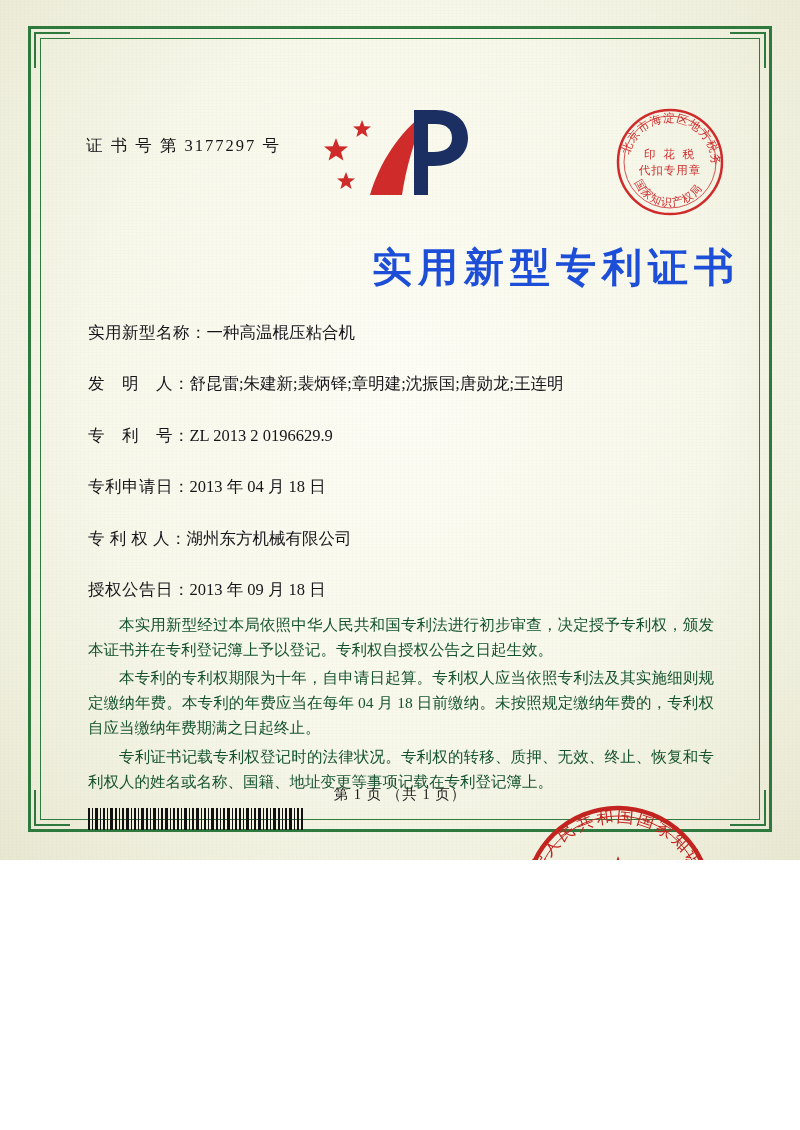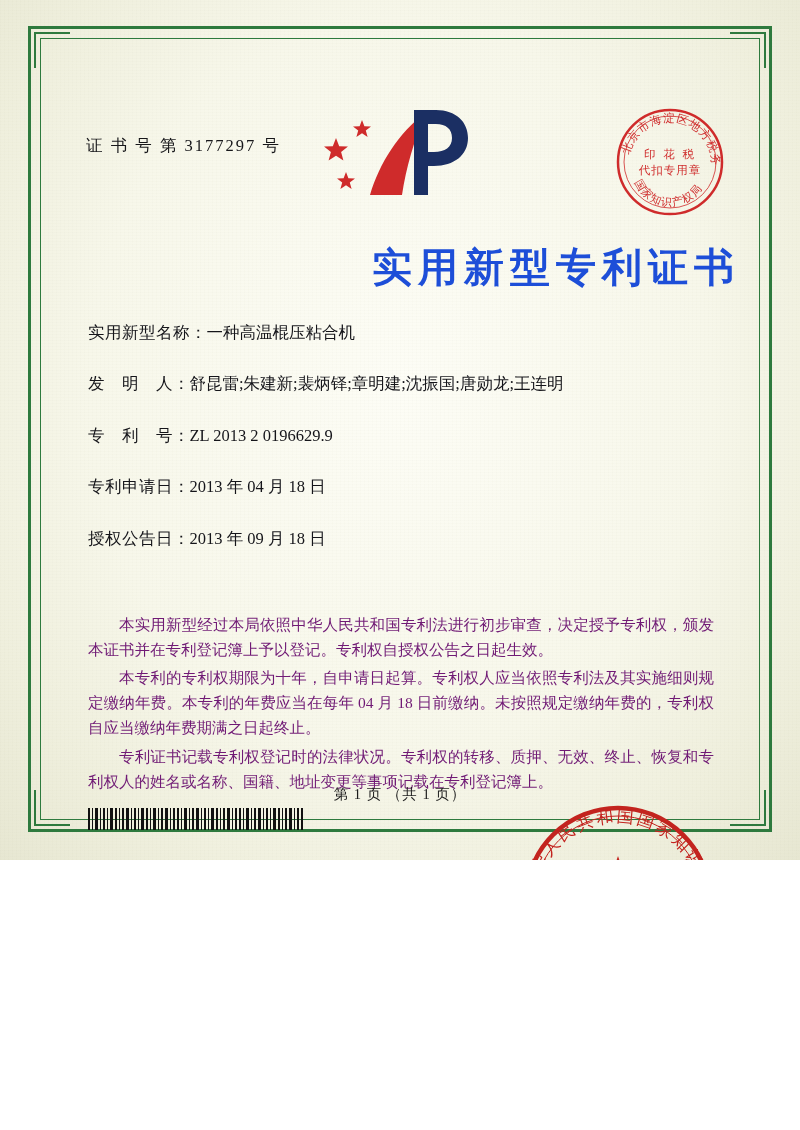--- a/index.html
+++ b/index.html
@@ -121,21 +121,21 @@
   .field-label {
     letter-spacing: 0.5px;
   }
 
   .body-text {
     position: absolute;
     left: 28px;
     right: 26px;
     top: 552px;
     font-size: 15.5px;
-    color: #701a75;
+    color: #14532d;
     line-height: 1.62;
     text-align: justify;
   }
   .body-text p {
     margin: 0 0 3px 0;
     text-indent: 2em;
   }
 
   
   .barcode {
@@ -262,20 +262,23 @@
         <span class="field-label">实用新型名称</span><span>：</span><span>一种高温棍压粘合机</span>
       </div>
       <div class="field-row">
         <span class="field-label">发　明　人</span><span>：</span><span>舒昆雷;朱建新;裴炳铎;章明建;沈振国;唐勋龙;王连明</span>
       </div>
       <div class="field-row">
         <span class="field-label">专　利　号</span><span>：</span><span>ZL 2013 2 0196629.9</span>
       </div>
       <div class="field-row">
         <span class="field-label">专利申请日</span><span>：</span><span>2013 年 04 月 18 日</span>
+      </div>
+      <div class="field-row">
+        <span class="field-label">专 利 权 人</span><span>：</span><span>湖州东方机械有限公司</span>
       </div>
       <div class="field-row">
         <span class="field-label">授权公告日</span><span>：</span><span>2013 年 09 月 18 日</span>
       </div>
     </div>
 
     <div class="body-text">
       <p>本实用新型经过本局依照中华人民共和国专利法进行初步审查，决定授予专利权，颁发本证书并在专利登记簿上予以登记。专利权自授权公告之日起生效。</p>
       <p>本专利的专利权期限为十年，自申请日起算。专利权人应当依照专利法及其实施细则规定缴纳年费。本专利的年费应当在每年 04 月 18 日前缴纳。未按照规定缴纳年费的，专利权自应当缴纳年费期满之日起终止。</p>
       <p>专利证书记载专利权登记时的法律状况。专利权的转移、质押、无效、终止、恢复和专利权人的姓名或名称、国籍、地址变更等事项记载在专利登记簿上。</p>

